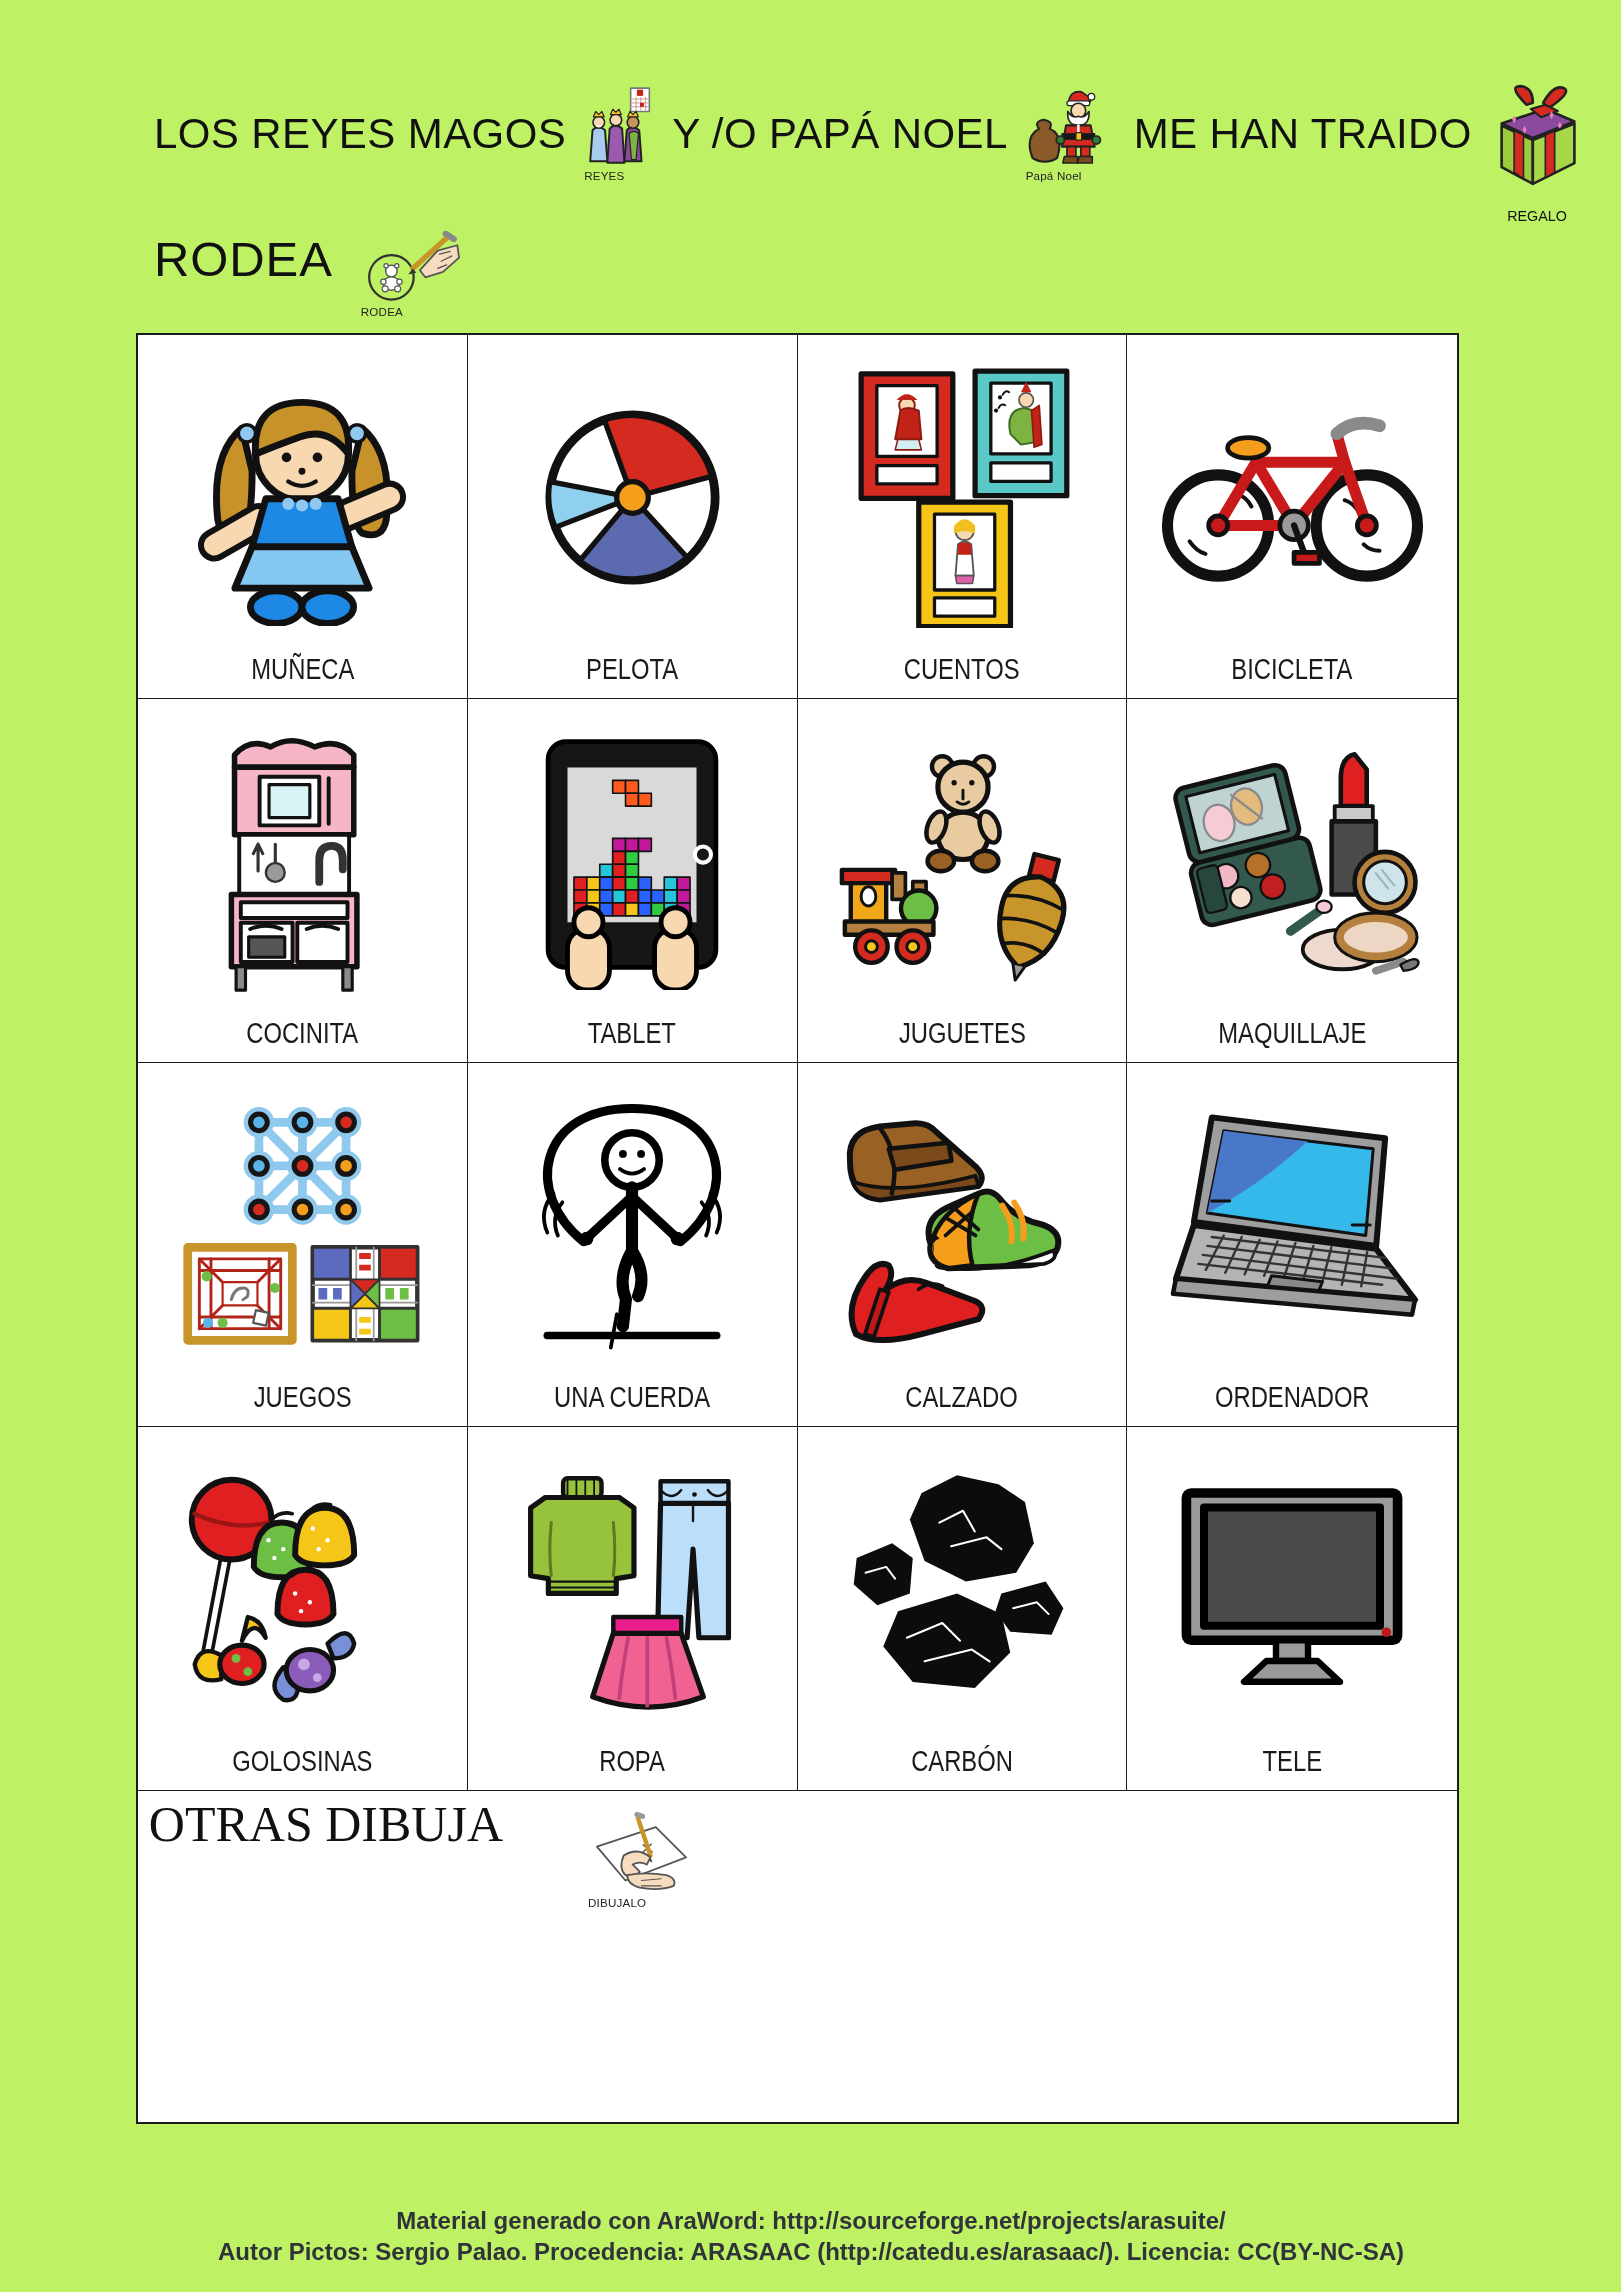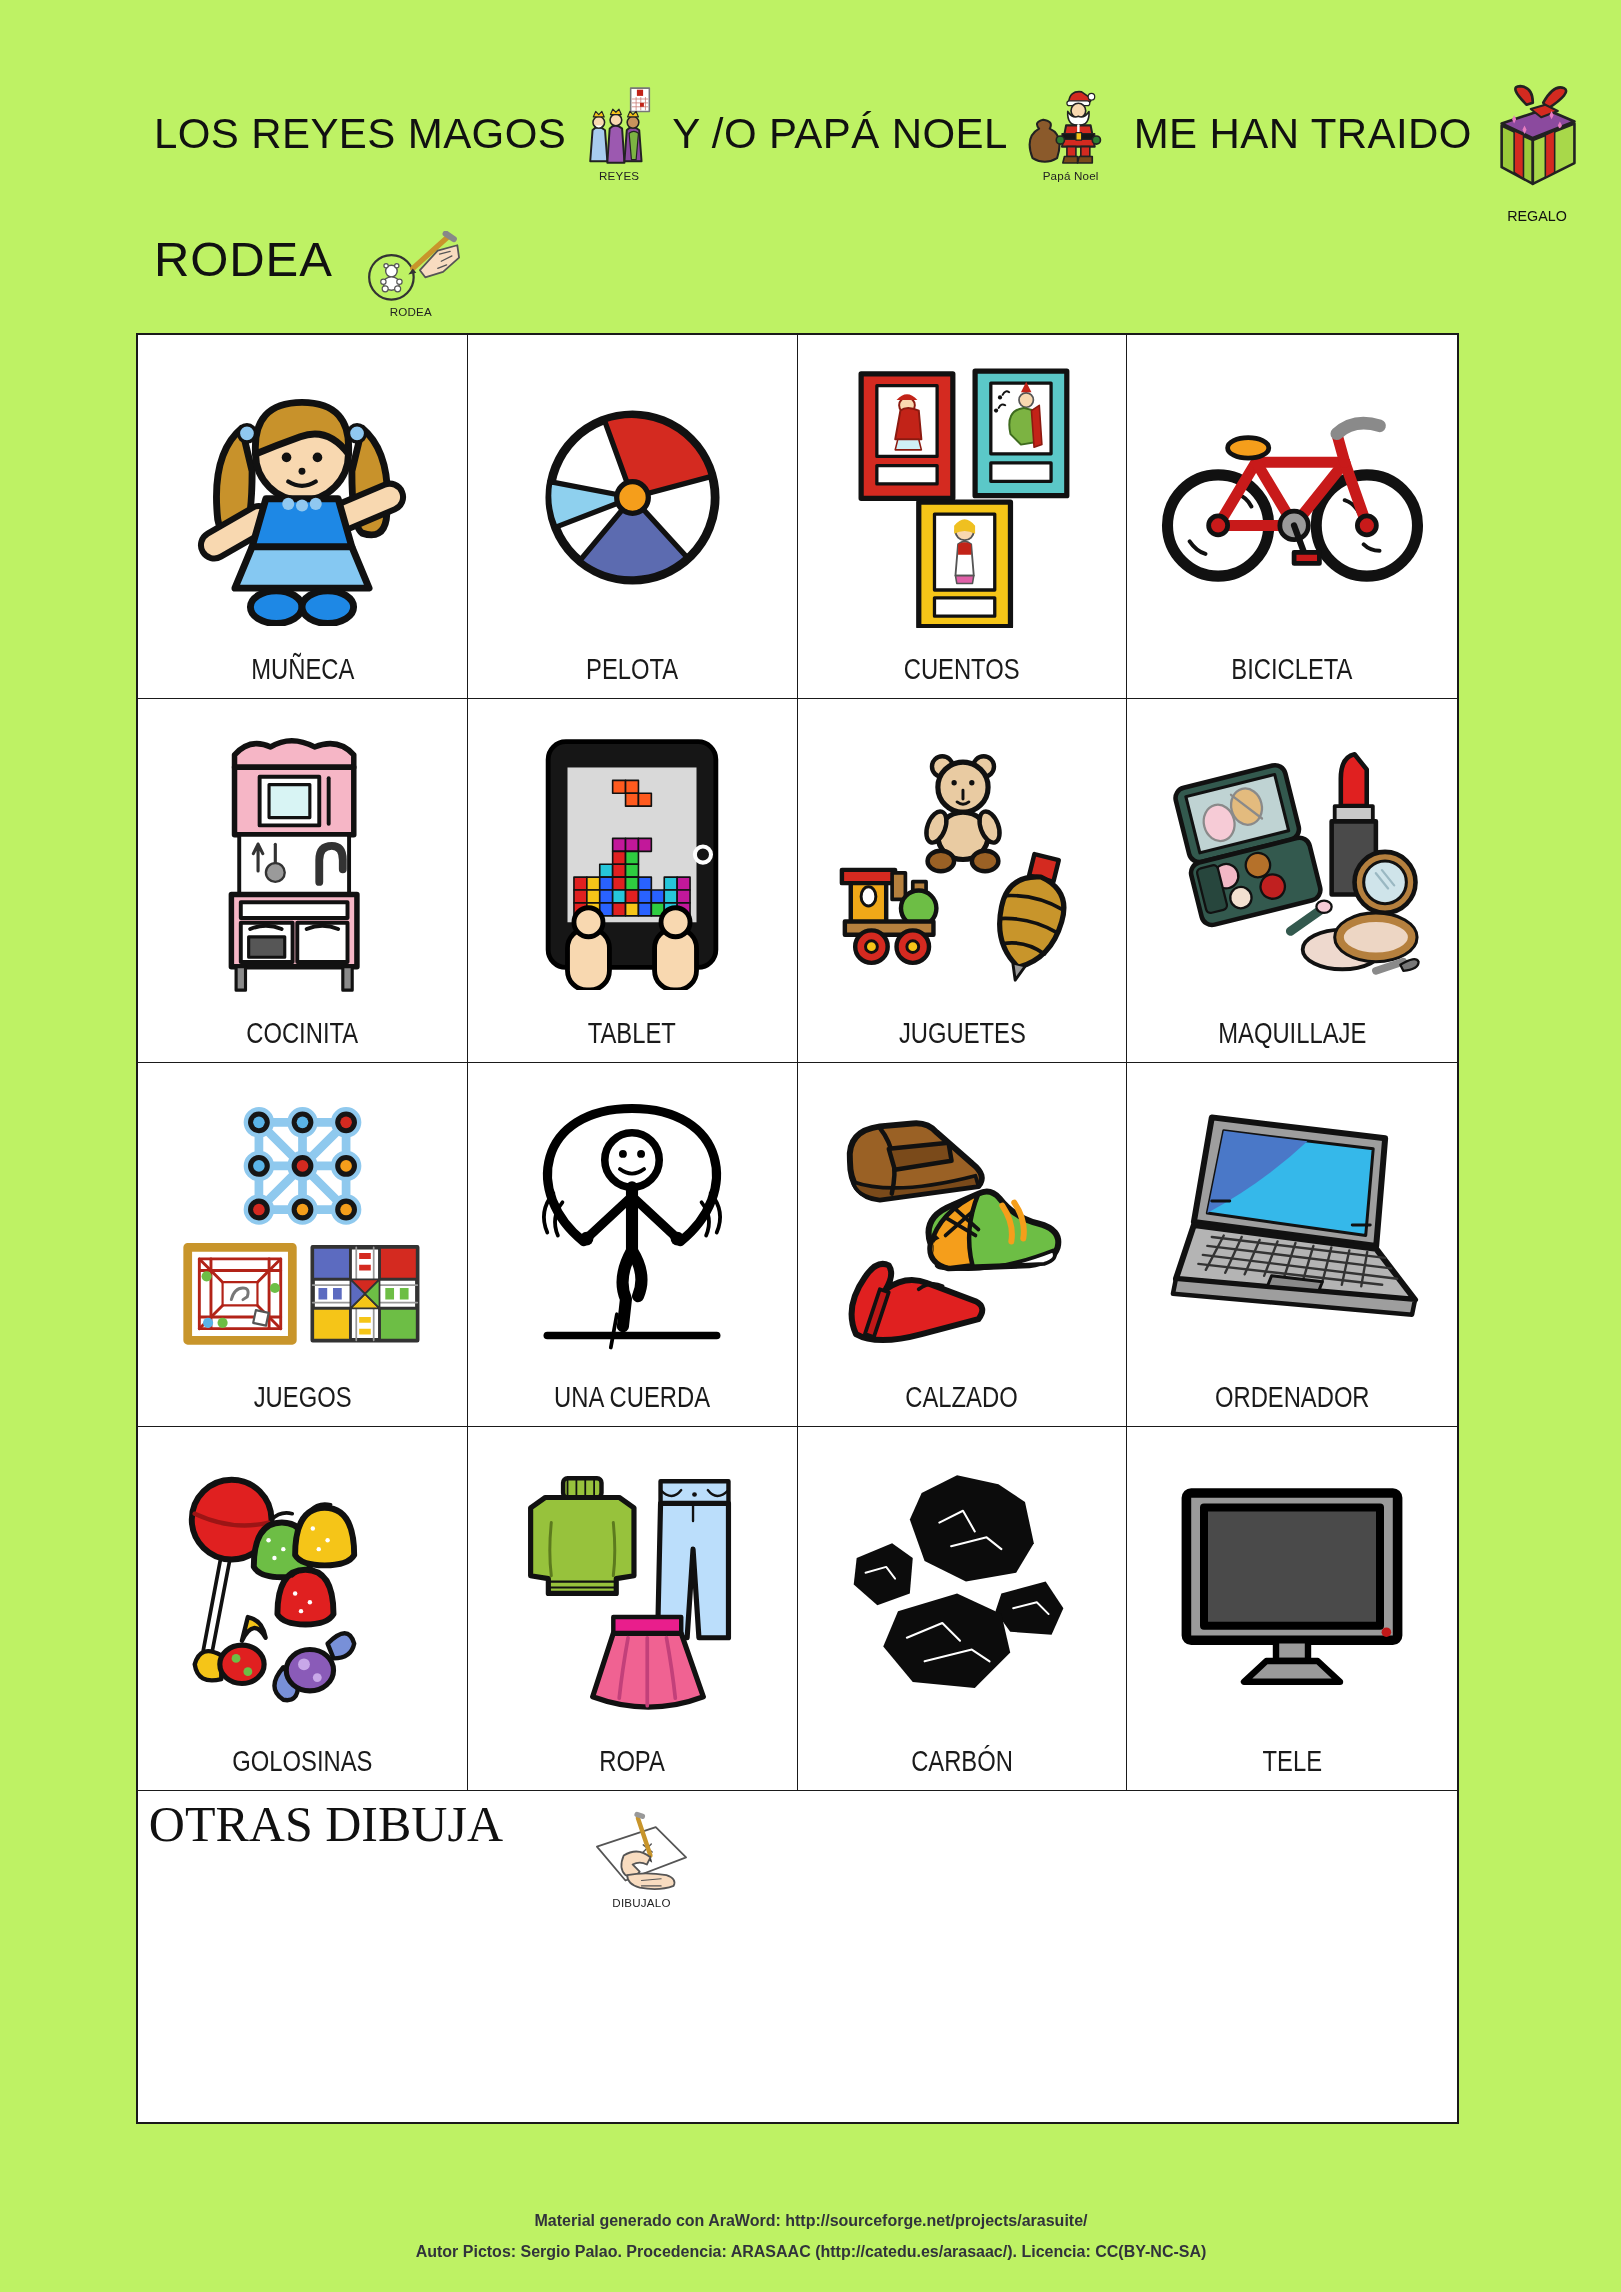--- a/index.html
+++ b/index.html
@@ -1,39 +1,39 @@
 <!DOCTYPE html>
 <html style="font-size:14.3px"><head>
 <meta charset="utf-8">
 <style>
   html,body{margin:0;padding:0;background:#ffffff;}
   .page{position:relative;width:1622px;height:2293px;background:#bef264;overflow:hidden;
         font-family:"Liberation Sans",sans-serif;color:#111;}
   
   .title-row{position:absolute;left:154px;top:86px;display:flex;align-items:center;gap:18px;
              font-size:42px;letter-spacing:0.4px;white-space:nowrap;}
-  .picto{display:flex;flex-direction:column;align-items:center;}
+  .picto{display:flex;flex-direction:column;}
   .picto .cap{font-size:11.6px;color:#222;margin-top:0.9px;letter-spacing:0.2px;}
   .gift-picto{position:absolute;left:1485px;top:84px;display:flex;flex-direction:column;align-items:center;gap:20px;}
   .rodea-row{position:absolute;left:154px;top:231px;display:flex;align-items:flex-start;gap:28px;}
   .rodea-text{font-size:49px;letter-spacing:0.9px;}
   
   .board{position:absolute;left:136px;top:333px;width:1323px;border:2.7px solid #1a1a1a;
          display:grid;grid-template-columns:repeat(4,1fr);box-sizing:border-box;background:#fff;}
   .cell{height:364px;box-sizing:border-box;border-right:1.8px solid #1a1a1a;border-bottom:1.8px solid #1a1a1a;
         display:flex;flex-direction:column;align-items:center;padding:7.2px 5.4px 12.5px;}
   .cell:nth-child(4n){border-right:none;}
   .icon-wrap{flex:1;display:flex;align-items:center;justify-content:center;width:100%;}
   .cell-label{font-size:29px;color:#1a1a1a;transform:scaleX(.82);display:inline-block;white-space:nowrap;}
   .otras-cell{grid-column:1/-1;height:331px;border-right:none;border-bottom:none;box-sizing:border-box;
               padding:3.6px 9px;display:flex;align-items:flex-start;}
   .otras-label{font-family:"Liberation Serif",serif;font-size:50px;color:#111;margin-left:1.8px;}
   .otras-icon{margin-left:85px;margin-top:14.3px;}
   
-  .footer{position:absolute;left:0;top:2205px;width:100%;text-align:center;font-size:16px;
+  .footer{position:absolute;left:0;top:2205px;width:100%;text-align:center;font-size:24px;
           font-weight:bold;color:#31333b;line-height:31px;}
   svg{display:block;}
 </style>
 </head>
 <body>
 
 <div class="page">
 
   <div class="title-row">
     <span>LOS REYES MAGOS</span>

